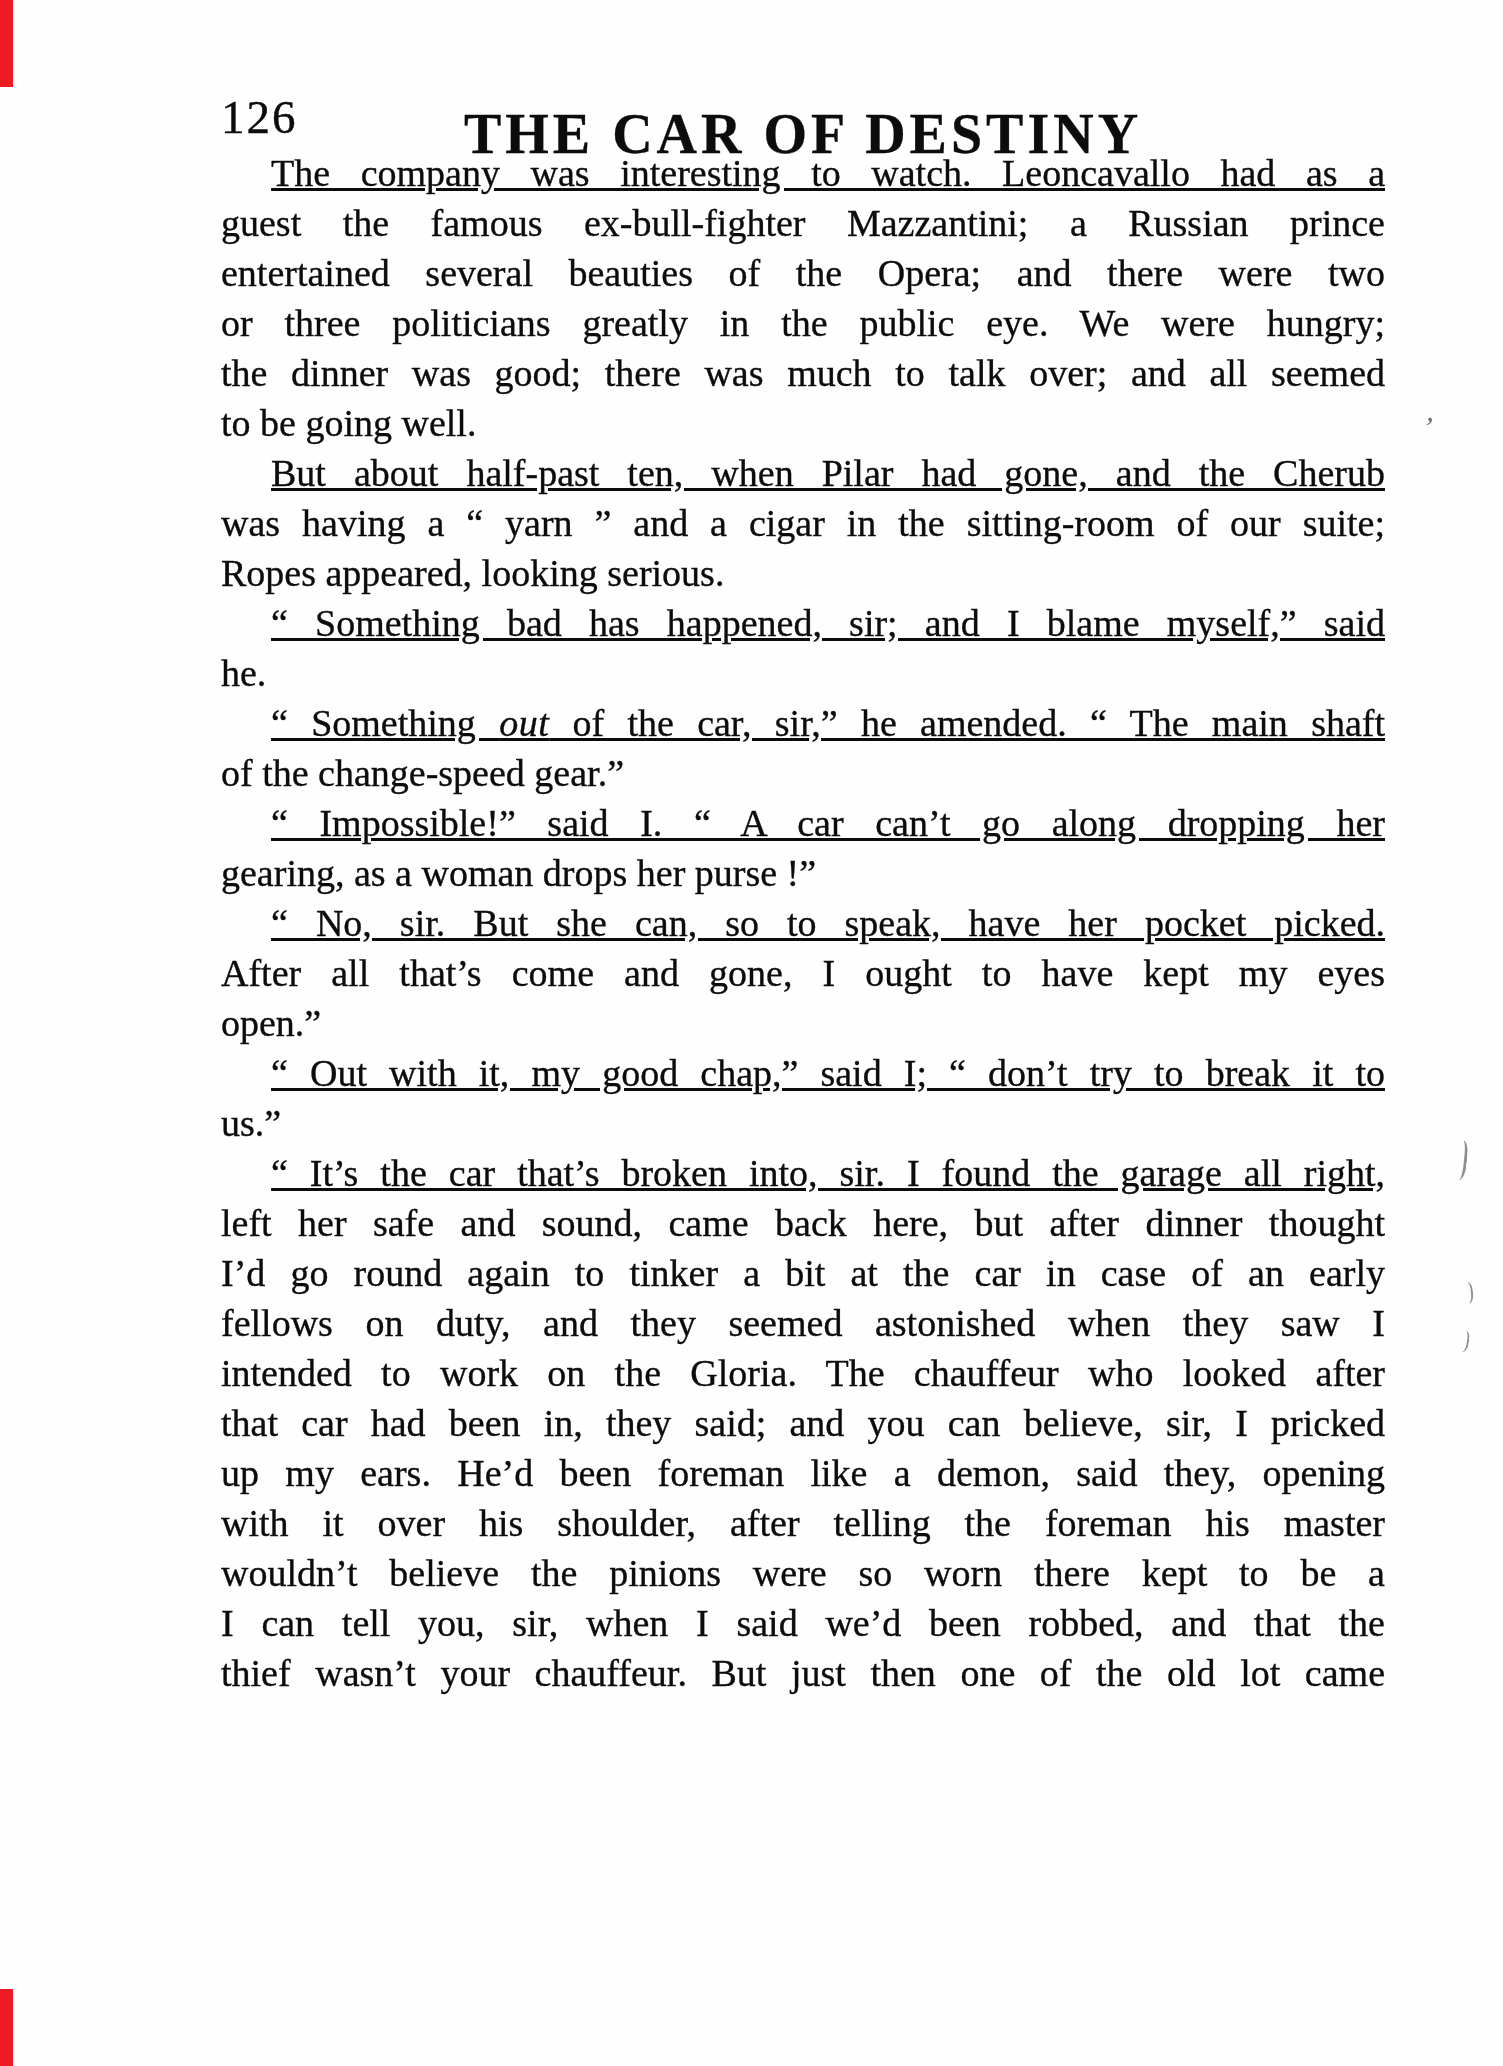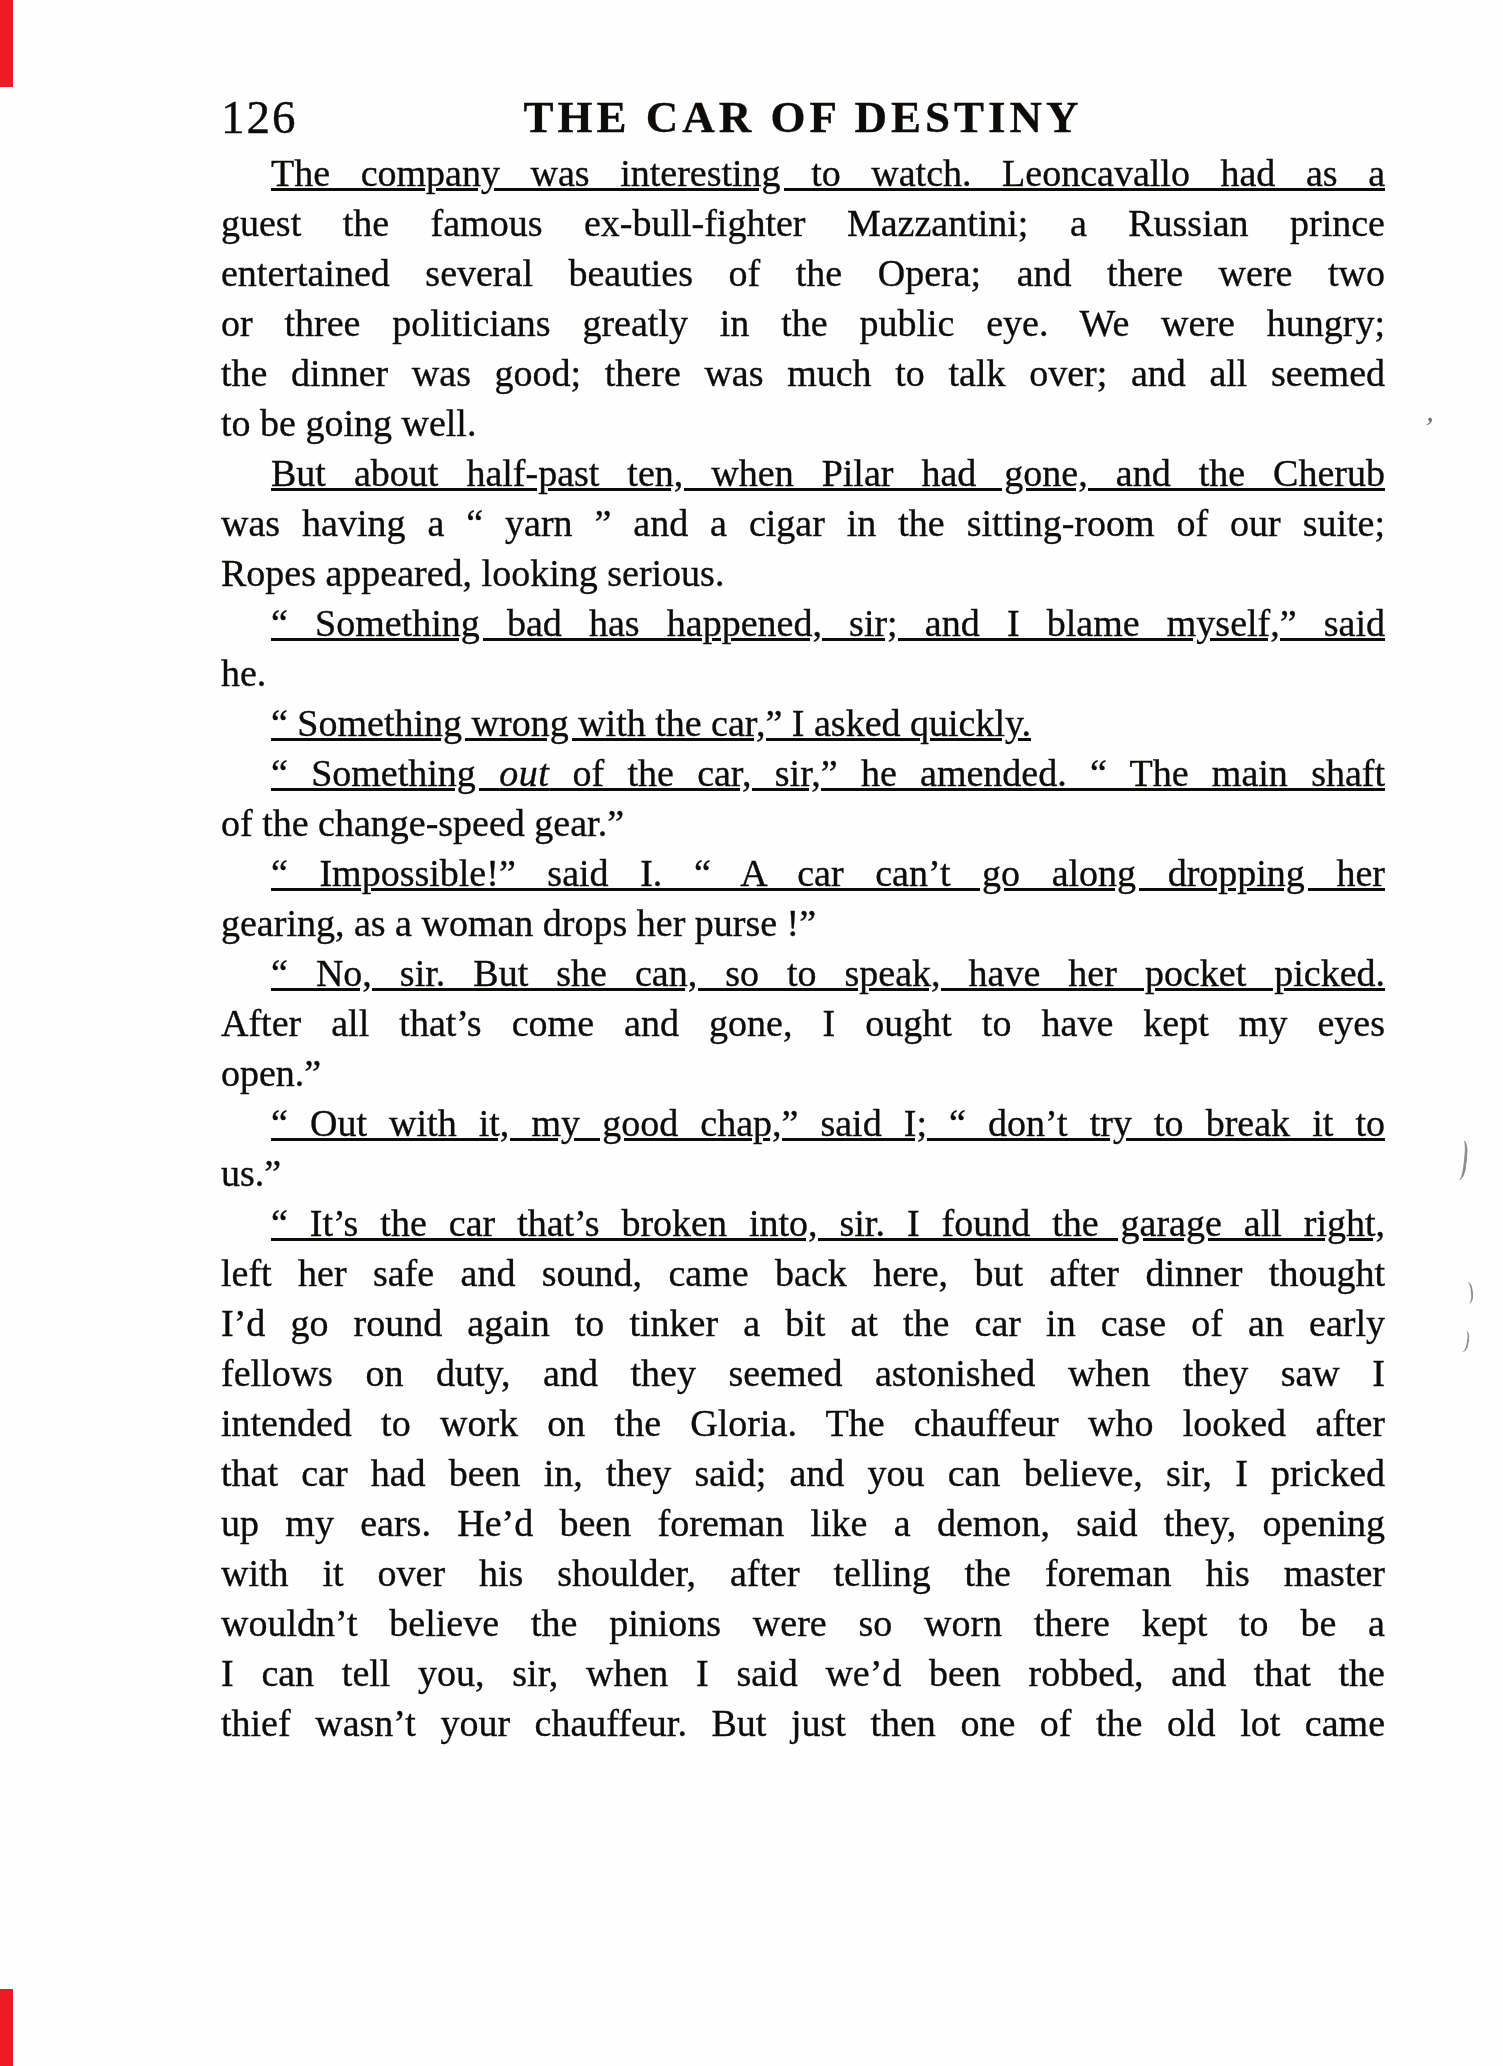--- a/index.html
+++ b/index.html
@@ -19,23 +19,23 @@
 
   .running-header{
     position:absolute;top:94px;left:221px;width:1164px;height:52px;
   }
   .page-number{
     position:absolute;left:0;top:0;
     font-size:47px;line-height:1;letter-spacing:2px;
     -webkit-text-stroke:0.4px #0d0c0a;
   }
   .running-title{
-    position:absolute;left:0;top:1px;width:100%;
+    position:absolute;left:0;top:12px;width:100%;
     text-align:center;
-    font-size:45px;line-height:1;font-weight:bold;letter-spacing:4px;
+    font-size:56px;line-height:1;font-weight:bold;letter-spacing:4px;
     -webkit-text-stroke:0.3px #0d0c0a;
   }
 
   .text-block{
     position:absolute;left:221px;top:148px;width:1164px;
   }
   .text-line{
     height:50px;line-height:50px;font-size:38px;
     overflow:hidden;white-space:nowrap;
     -webkit-text-stroke:0.35px #0d0c0a;
@@ -76,21 +76,20 @@
     <div class="text-line justify"><span>guest the famous ex-bull-fighter Mazzantini; a Russian prince</span></div>
     <div class="text-line justify"><span>entertained several beauties of the Opera; and there were two</span></div>
     <div class="text-line justify"><span>or three politicians greatly in the public eye. We were hungry;</span></div>
     <div class="text-line justify"><span>the dinner was good; there was much to talk over; and all seemed</span></div>
     <div class="text-line"><span>to be going well.</span></div>
     <div class="text-line justify indent"><span>But about half-past ten, when Pilar had gone, and the Cherub</span></div>
     <div class="text-line justify"><span>was having a “ yarn ” and a cigar in the sitting-room of our suite;</span></div>
     <div class="text-line"><span>Ropes appeared, looking serious.</span></div>
     <div class="text-line justify indent"><span>“ Something bad has happened, sir; and I blame myself,” said</span></div>
     <div class="text-line"><span>he.</span></div>
-    <div class="text-line indent"><span>“ Something wrong with the car,” I asked quickly.</span></div>
     <div class="text-line justify indent"><span>“ Something </span><i>out</i><span> of the car, sir,” he amended. “ The main shaft</span></div>
     <div class="text-line"><span>of the change-speed gear.”</span></div>
     <div class="text-line justify indent"><span>“ Impossible!” said I. “ A car can’t go along dropping her</span></div>
     <div class="text-line"><span>gearing, as a woman drops her purse !”</span></div>
     <div class="text-line justify indent"><span>“ No, sir. But she can, so to speak, have her pocket picked.</span></div>
     <div class="text-line justify"><span>After all that’s come and gone, I ought to have kept my eyes</span></div>
     <div class="text-line"><span>open.”</span></div>
     <div class="text-line justify indent"><span>“ Out with it, my good chap,” said I; “ don’t try to break it to</span></div>
     <div class="text-line"><span>us.”</span></div>
     <div class="text-line justify indent"><span>“ It’s the car that’s broken into, sir. I found the garage all right,</span></div>

